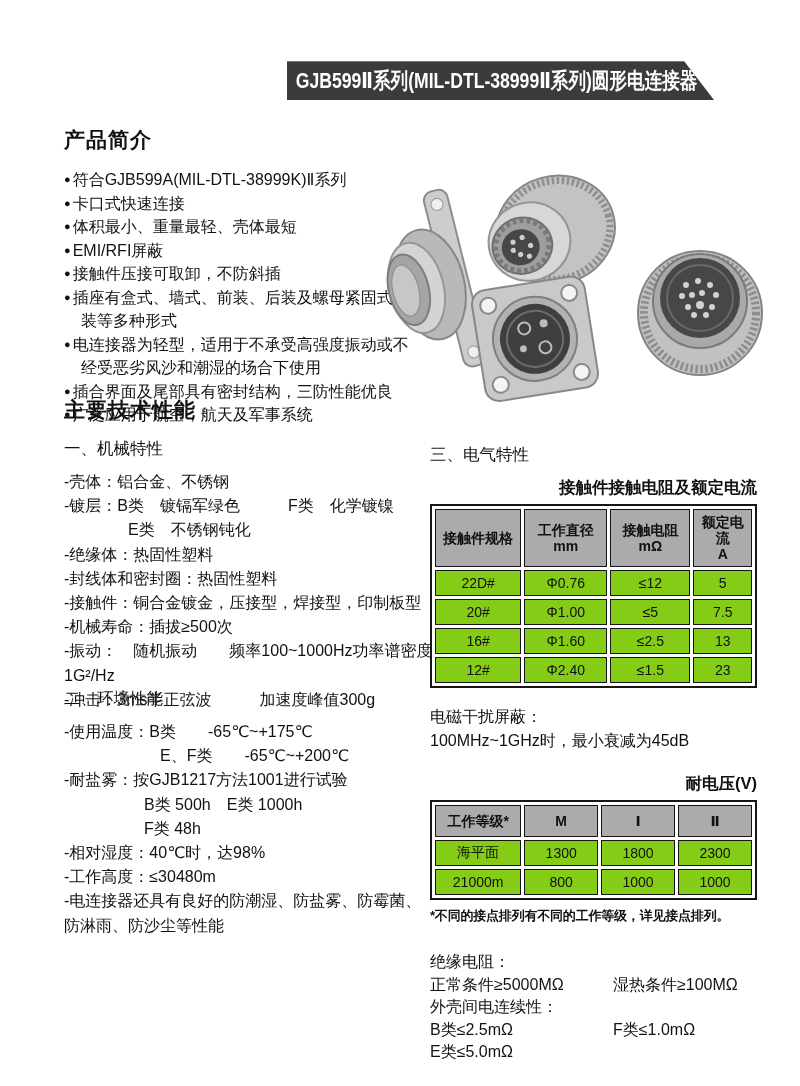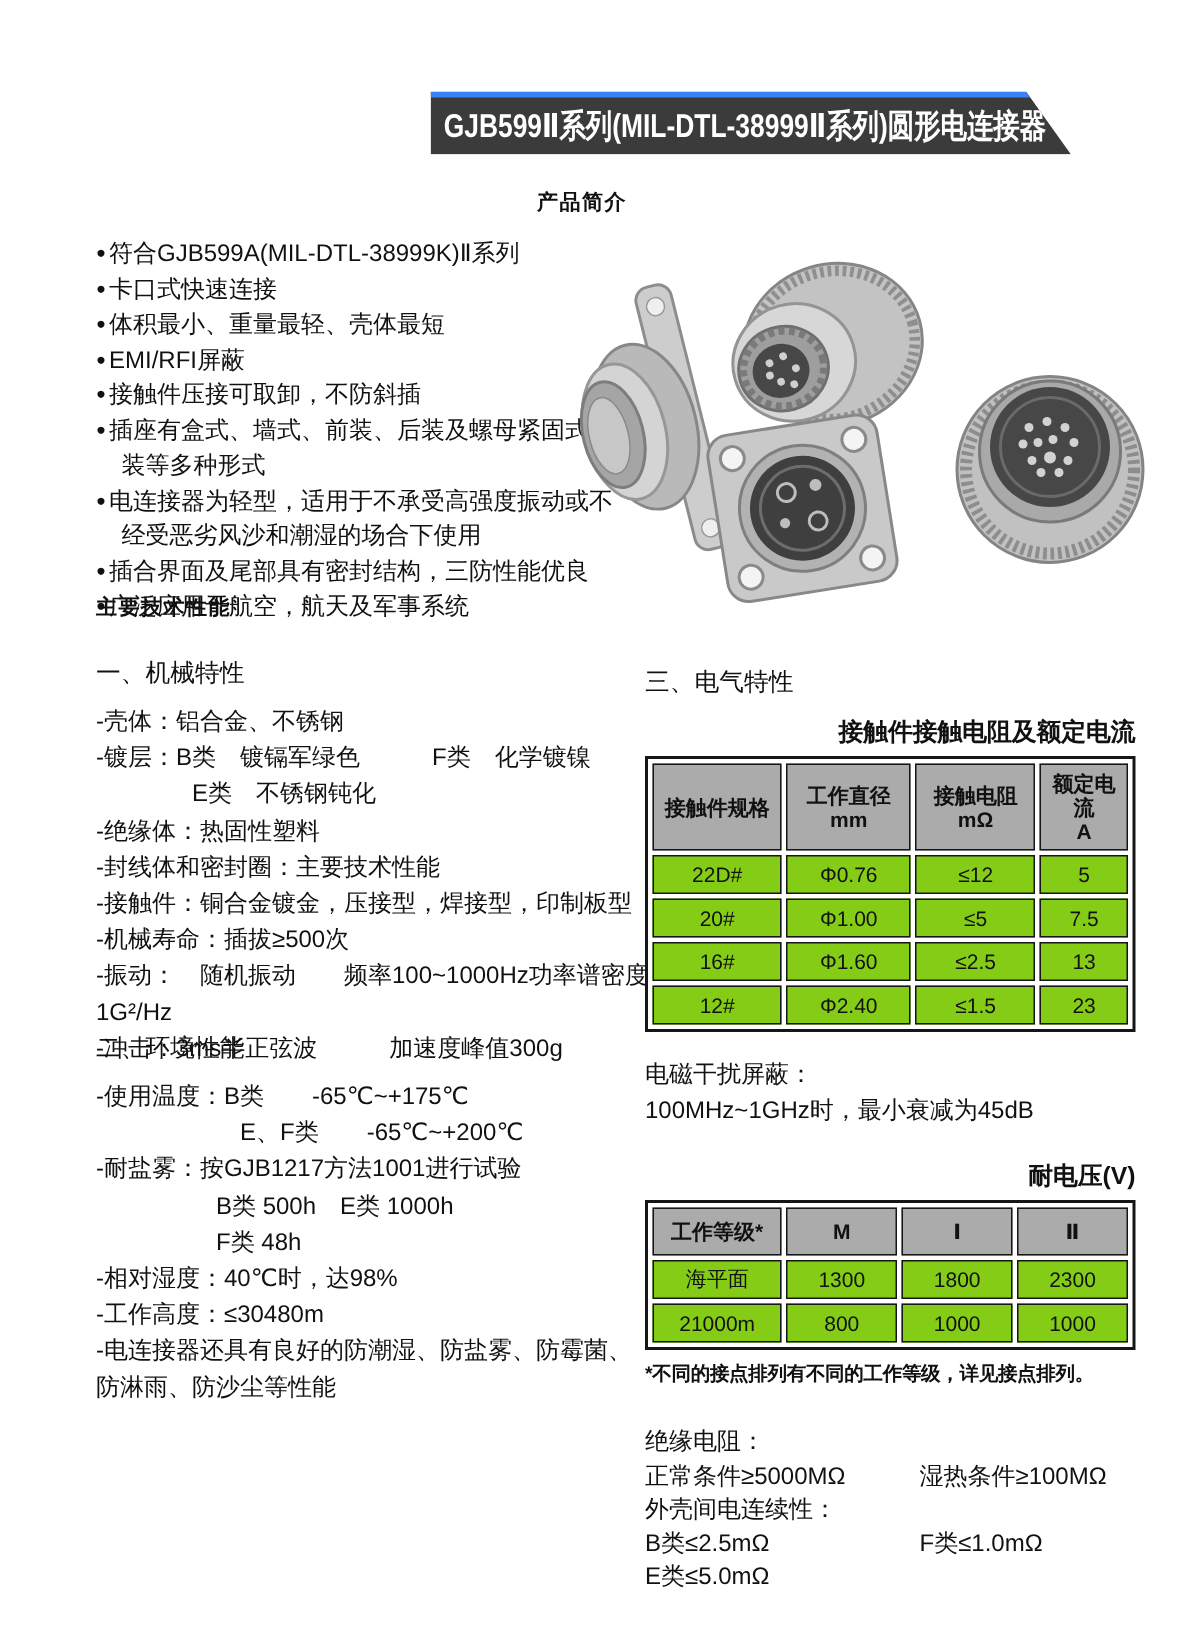--- a/index.html
+++ b/index.html
@@ -3,31 +3,31 @@
 <meta charset="utf-8">
 <style>
   html,body{margin:0;padding:0;background:#fff;}
   .page{
     position:relative;width:800px;height:1086px;background:#ffffff;overflow:hidden;
     font-family:"Liberation Sans","DejaVu Sans",sans-serif;color:#111;
   }
   
   .header-bar{
     position:absolute;left:287px;top:61px;width:427px;height:38px;
-    background:#3b3b3b;border-top:4px solid #3b82f6;
+    background:#3b3b3b;border-top:1px solid #3b82f6;
     clip-path:polygon(0 0,calc(100% - 30px) 0,100% 100%,0 100%);
     display:flex;align-items:center;
   }
   .header-bar .ttl{
     color:#fff;font-weight:bold;font-size:22px;white-space:nowrap;
     transform:scaleX(.80);transform-origin:left center;padding-left:11px;letter-spacing:0;
   }
   
   .intro{position:absolute;left:64px;top:126px;width:354px;}
-  .h-big{font-size:14px;font-weight:bold;letter-spacing:1px;margin:0 0 14px 0;text-align:right;}
+  .h-big{font-size:21px;font-weight:bold;letter-spacing:1px;margin:0 0 14px 0;}
   .intro ul{margin:0;padding:0;list-style:none;font-size:16px;line-height:23.5px;}
   .intro li{padding-left:17px;text-indent:-17px;white-space:pre-wrap;}
   .blt{font-size:11px;margin-right:2px;vertical-align:2px;}
   
   .photos{position:absolute;left:368px;top:163px;width:428px;height:240px;}
   
   .tech-heading{position:absolute;left:64px;top:396px;}
   .block{position:absolute;width:372px;font-size:16px;}
   .mech{left:64px;top:438px;}
   .env{left:64px;top:688px;}
@@ -141,21 +141,21 @@
   <div class="tech-heading">
     <h2 class="h-big">主要技术性能</h2>
   </div>
 
   <div class="block mech">
     <div class="subhead">一、机械特性</div>
     <div class="line">-壳体：铝合金、不锈钢</div>
     <div class="line">-镀层：B类　镀镉军绿色　　　F类　化学镀镍</div>
     <div class="line">　　　　E类　不锈钢钝化</div>
     <div class="line">-绝缘体：热固性塑料</div>
-    <div class="line">-封线体和密封圈：主要技术性能</div>
+    <div class="line">-封线体和密封圈：热固性塑料</div>
     <div class="line">-接触件：铜合金镀金，压接型，焊接型，印制板型</div>
     <div class="line">-机械寿命：插拔≥500次</div>
     <div class="line">-振动：　随机振动　　频率100~1000Hz功率谱密度1G²/Hz</div>
     <div class="line">-冲击：3ms半正弦波　　　加速度峰值300g</div>
   </div>
 
   <div class="block env">
     <div class="subhead">二、环境性能</div>
     <div class="line">-使用温度：B类　　-65℃~+175℃</div>
     <div class="line">　　　　　　E、F类　　-65℃~+200℃</div>

